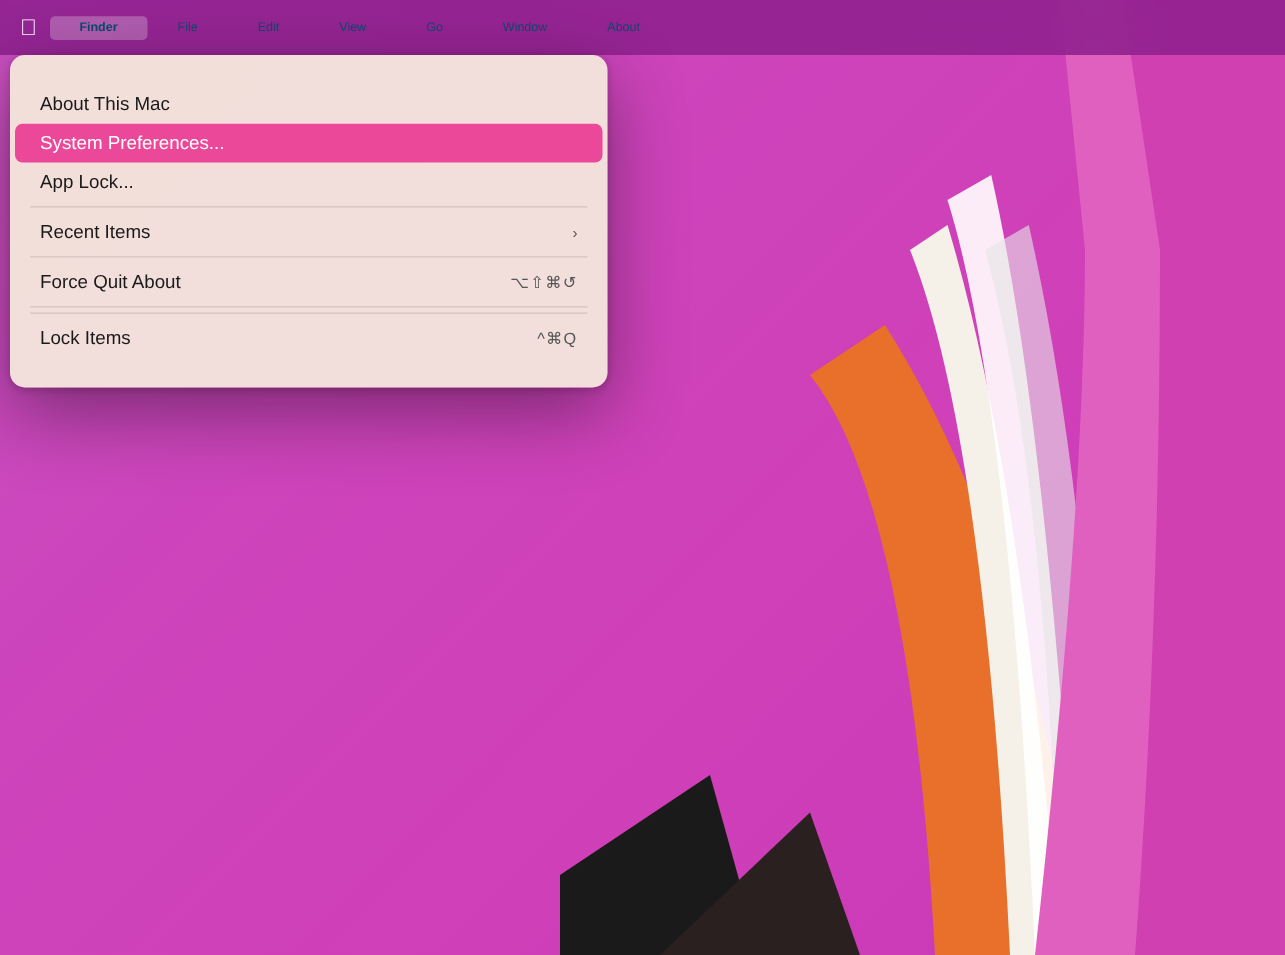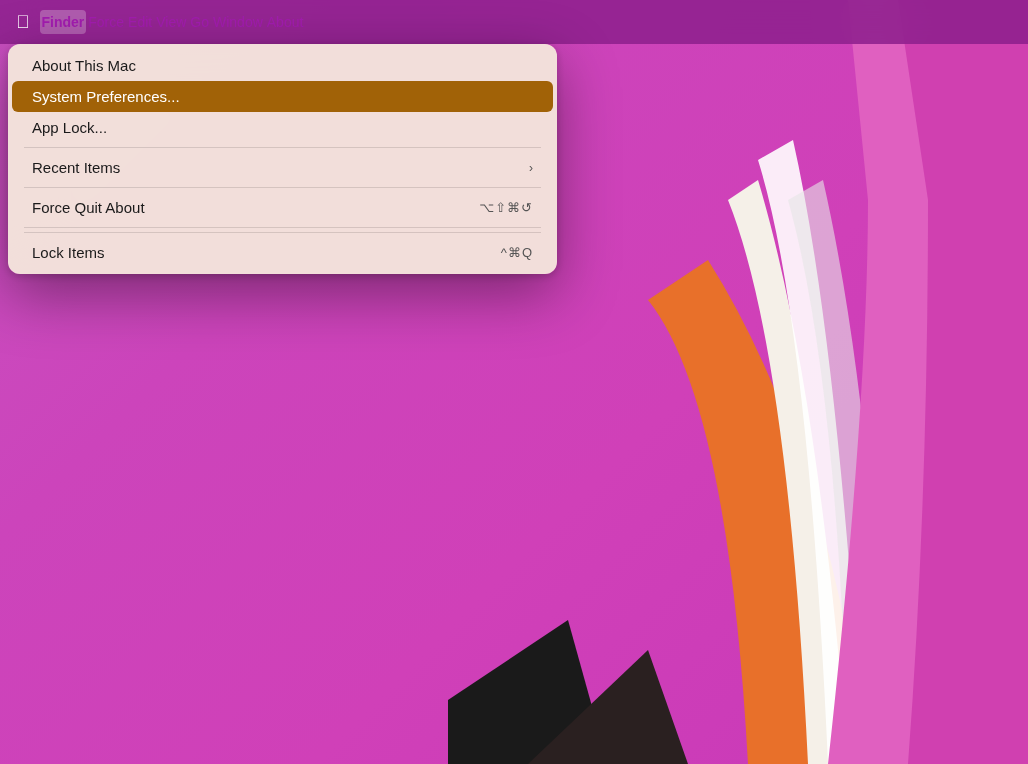--- a/index.html
+++ b/index.html
@@ -29,24 +29,24 @@
       height: 44px;
       background: rgba(140, 30, 140, 0.85);
       backdrop-filter: blur(20px);
       display: flex;
       align-items: center;
       padding: 0 8px;
       z-index: 100;
     }
 
     .menubar-item {
-      color: #a21caf;
-      font-size: 14px;
+      color: #0c4a6e;
+      font-size: 10px;
       font-weight: 500;
-      padding: 4px 2px;
+      padding: 4px 24px;
       border-radius: 4px;
       cursor: default;
       white-space: nowrap;
     }
 
     .menubar-item.active {
       background: rgba(255,255,255,0.25);
     }
 
     .apple-logo {
@@ -59,43 +59,43 @@
 
     .menubar-item.finder {
       font-weight: 700;
     }
 
     
     .apple-menu {
       position: absolute;
       top: 44px;
       left: 8px;
-      width: 549px;
+      width: 478px;
       background: rgba(245, 235, 220, 0.92);
       backdrop-filter: blur(30px);
       border-radius: 12px;
       box-shadow: 0 20px 60px rgba(0,0,0,0.4), 0 2px 8px rgba(0,0,0,0.2);
-      padding: 6px 0;
+      padding: 24px 0;
       z-index: 200;
     }
 
     .menu-item {
       display: flex;
       align-items: center;
       justify-content: space-between;
       padding: 7px 20px;
       font-size: 15px;
       color: #1a1a1a;
       cursor: default;
       border-radius: 6px;
       margin: 0 4px;
     }
 
     .menu-item.highlighted {
-      background: #a16207;
+      background: #ec4899;
       color: white;
     }
 
     .menu-item .shortcut {
       color: #555;
       font-size: 13px;
       letter-spacing: 1px;
     }
 
     .menu-item .arrow {
@@ -138,21 +138,21 @@
 
     <path d="M400 0 L580 0 L580 764 L380 764 Q420 400 420 200 Z" fill="#e060c0"></path>
 
     <path d="M450 0 L580 0 L580 764 L460 764 Q480 500 480 200 Z" fill="#d040b0"></path>
   </svg>
 </div>
 
 <div class="menubar">
   <span class="apple-logo"></span>
   <span class="menubar-item finder active">Finder</span>
-  <span class="menubar-item">Force</span>
+  <span class="menubar-item">File</span>
   <span class="menubar-item">Edit</span>
   <span class="menubar-item">View</span>
   <span class="menubar-item">Go</span>
   <span class="menubar-item">Window</span>
   <span class="menubar-item">About</span>
 </div>
 
 <div class="apple-menu">
 
   <div class="menu-item">

